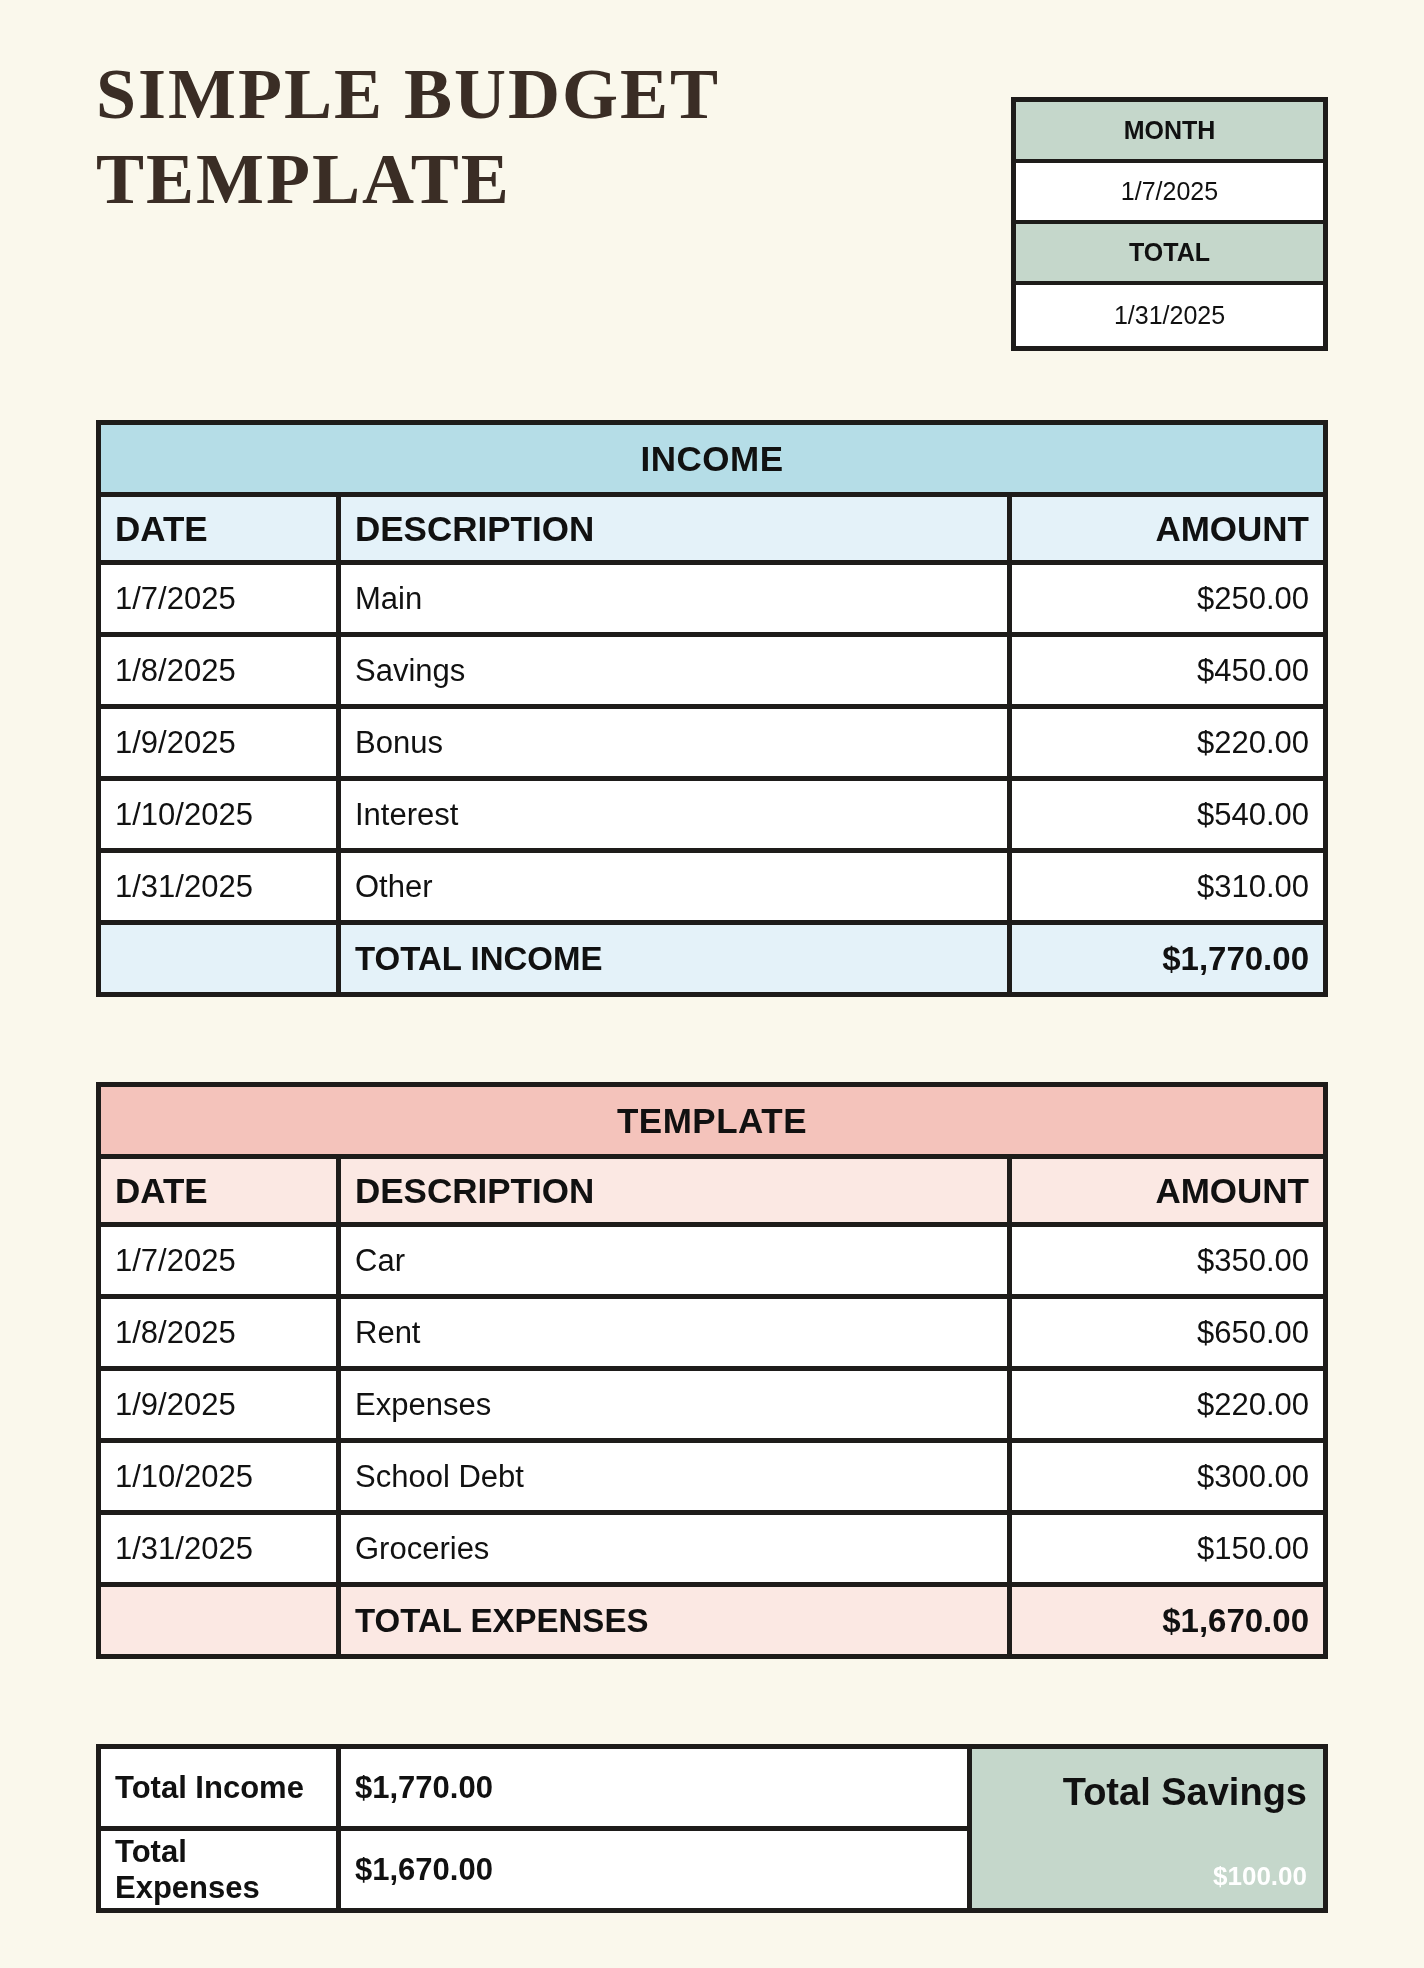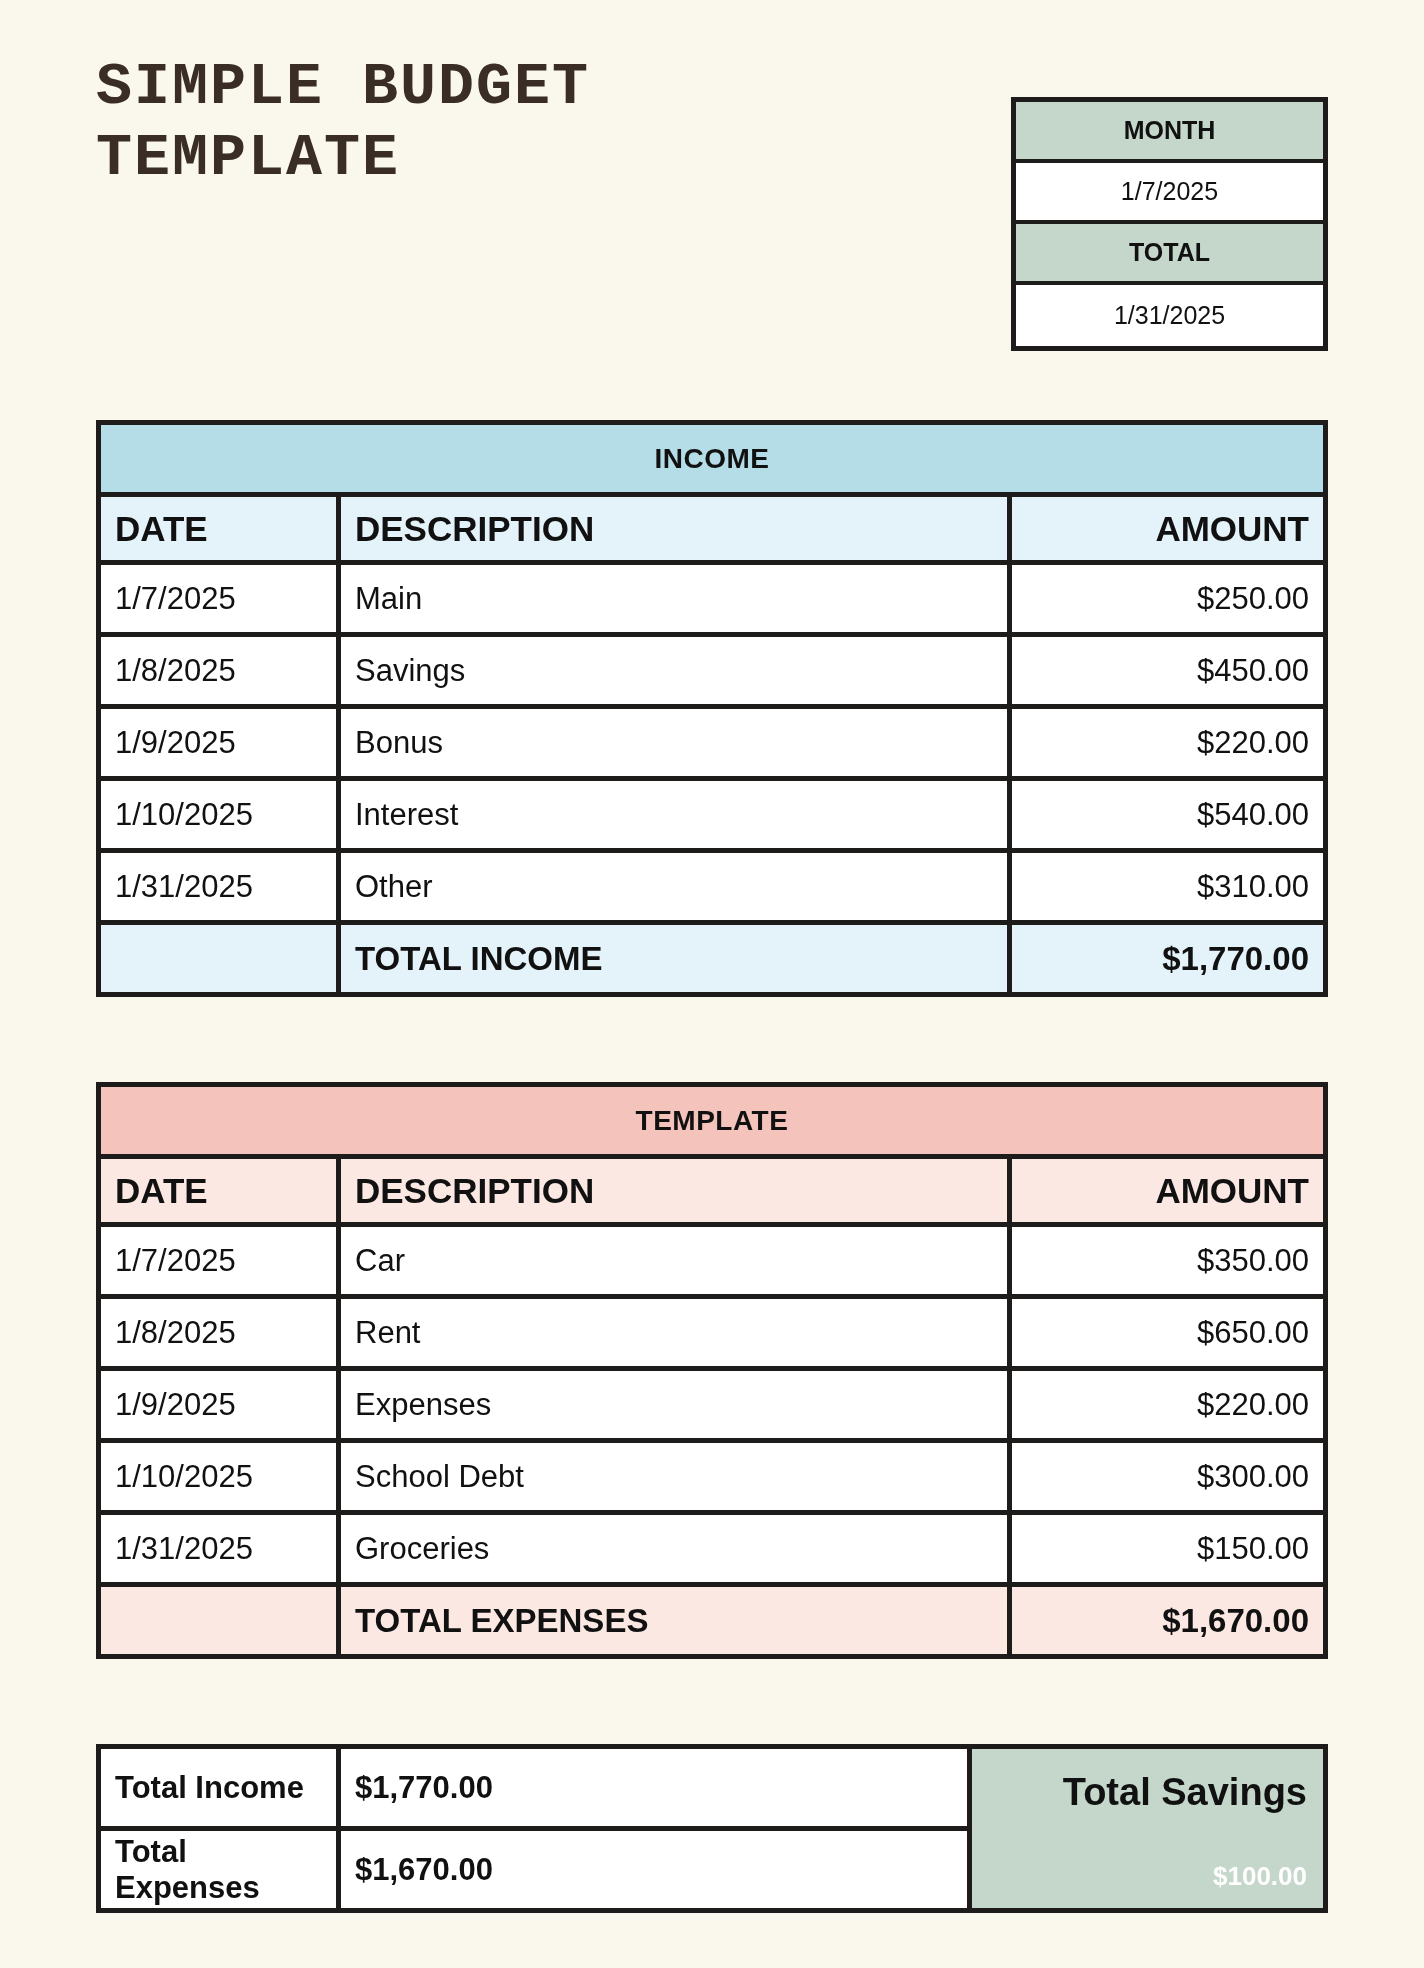--- a/index.html
+++ b/index.html
@@ -28,23 +28,23 @@
   .content{position:absolute;left:96px;top:0;width:1232px;}
   
   .header{
     position:relative;
     height:420px;
     width:100%;
   }
   .doc-title{
     position:absolute;left:0;top:52px;
     width:720px;
-    font-family:Liberation Mono, monospace;
+    font-family:Liberation Serif, serif;
     font-weight:800;
-    font-size:60px;
+    font-size:72px;
     line-height:1.18;
     letter-spacing:2px;
     color:var(--c-title);
     text-transform:uppercase;
   }
   .meta-box{
     position:absolute;right:0;top:97px;
     width:317px;
     border:5px solid var(--c-border);
     background:var(--c-white);
@@ -62,21 +62,21 @@
   table{
     width:100%;
     border-collapse:collapse;
     background:var(--c-white);
   }
   table, th, td{border:5px solid var(--c-border);}
   .section-table{margin-bottom:85px;}
   .table-title{
     height:72px;
     text-align:center;
-    font-size:28px;font-weight:700;
+    font-size:35px;font-weight:700;
     letter-spacing:0.5px;
   }
   .income .table-title{background:var(--c-blue);}
   .expenses .table-title{background:var(--c-pink);}
   th.colhead{
     height:68px;
     font-size:35px;font-weight:700;
     text-align:left;
     padding:0 14px;
   }

